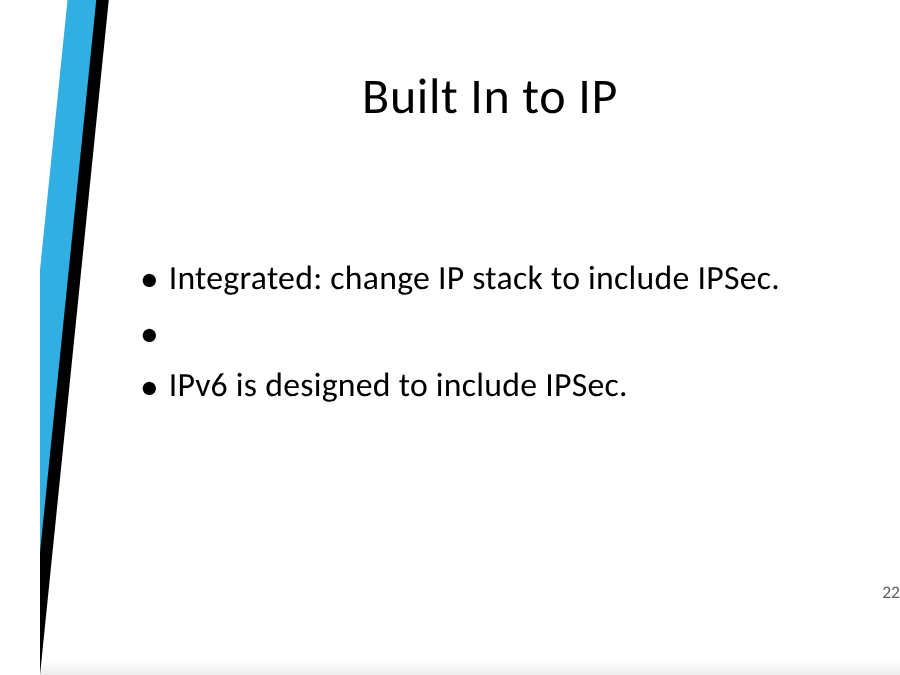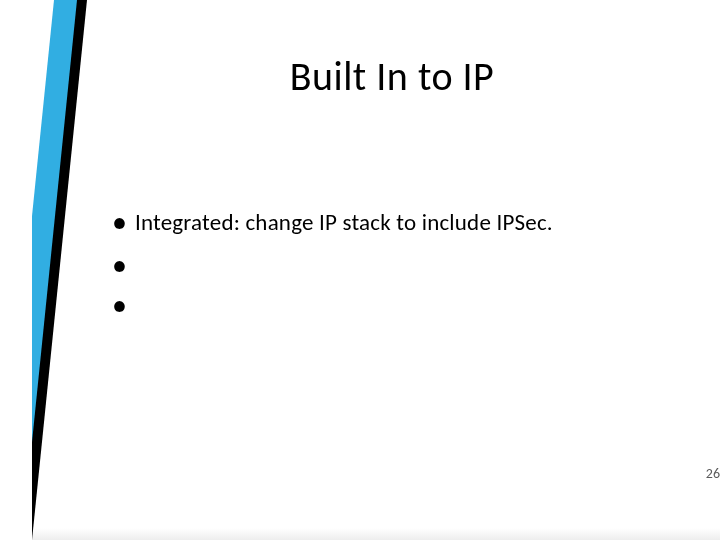--- a/index.html
+++ b/index.html
@@ -48,21 +48,21 @@
   }
   .bullet {
     font-size: 30px;
     line-height: 1;
     color: #000;
     margin-right: 8px;
     position: relative;
     top: 2px;
   }
   .item-text {
-    font-size: 23px;
+    font-size: 27px;
     color: #000;
     font-weight: 400;
     letter-spacing: 0.2px;
     line-height: 1.35;
   }
   .page-number {
     position: absolute;
     bottom: 58px;
     right: 32px;
     font-size: 14px;
@@ -94,19 +94,20 @@
   <div class="body-list">
     <div class="row">
       <span class="bullet">•</span>
       <span class="item-text">Integrated:  change IP stack to include IPSec.</span>
     </div>
     <div class="row">
       <span class="bullet">•</span>
     </div>
     <div class="row">
       <span class="bullet">•</span>
+      <span class="item-text">IPv6 is designed to include IPSec.</span>
     </div>
   </div>
 
-  <div class="page-number">26</div>
+  <div class="page-number">22</div>
 
   <div class="shadow"></div>
 </div>
 
 </body></html>

